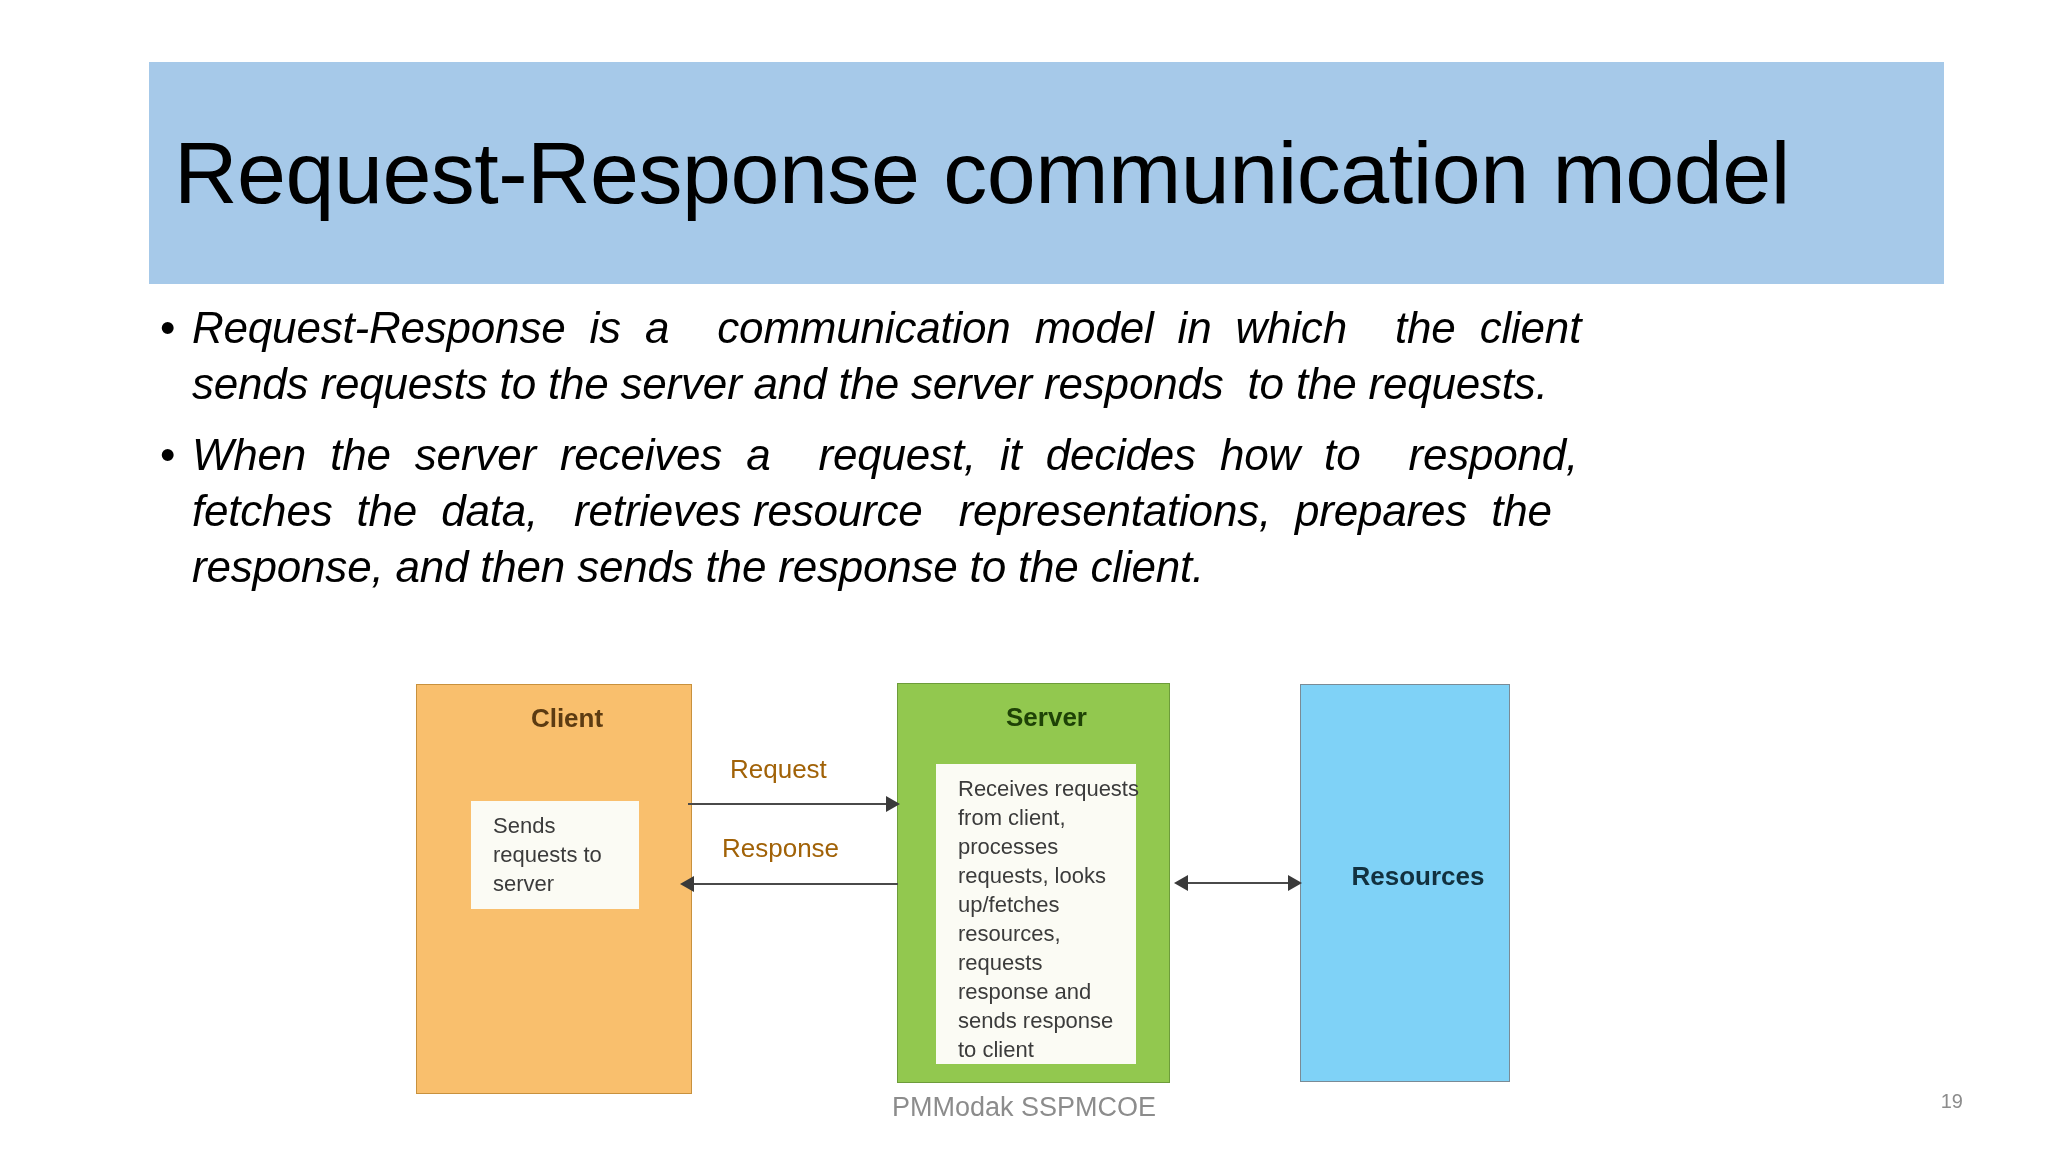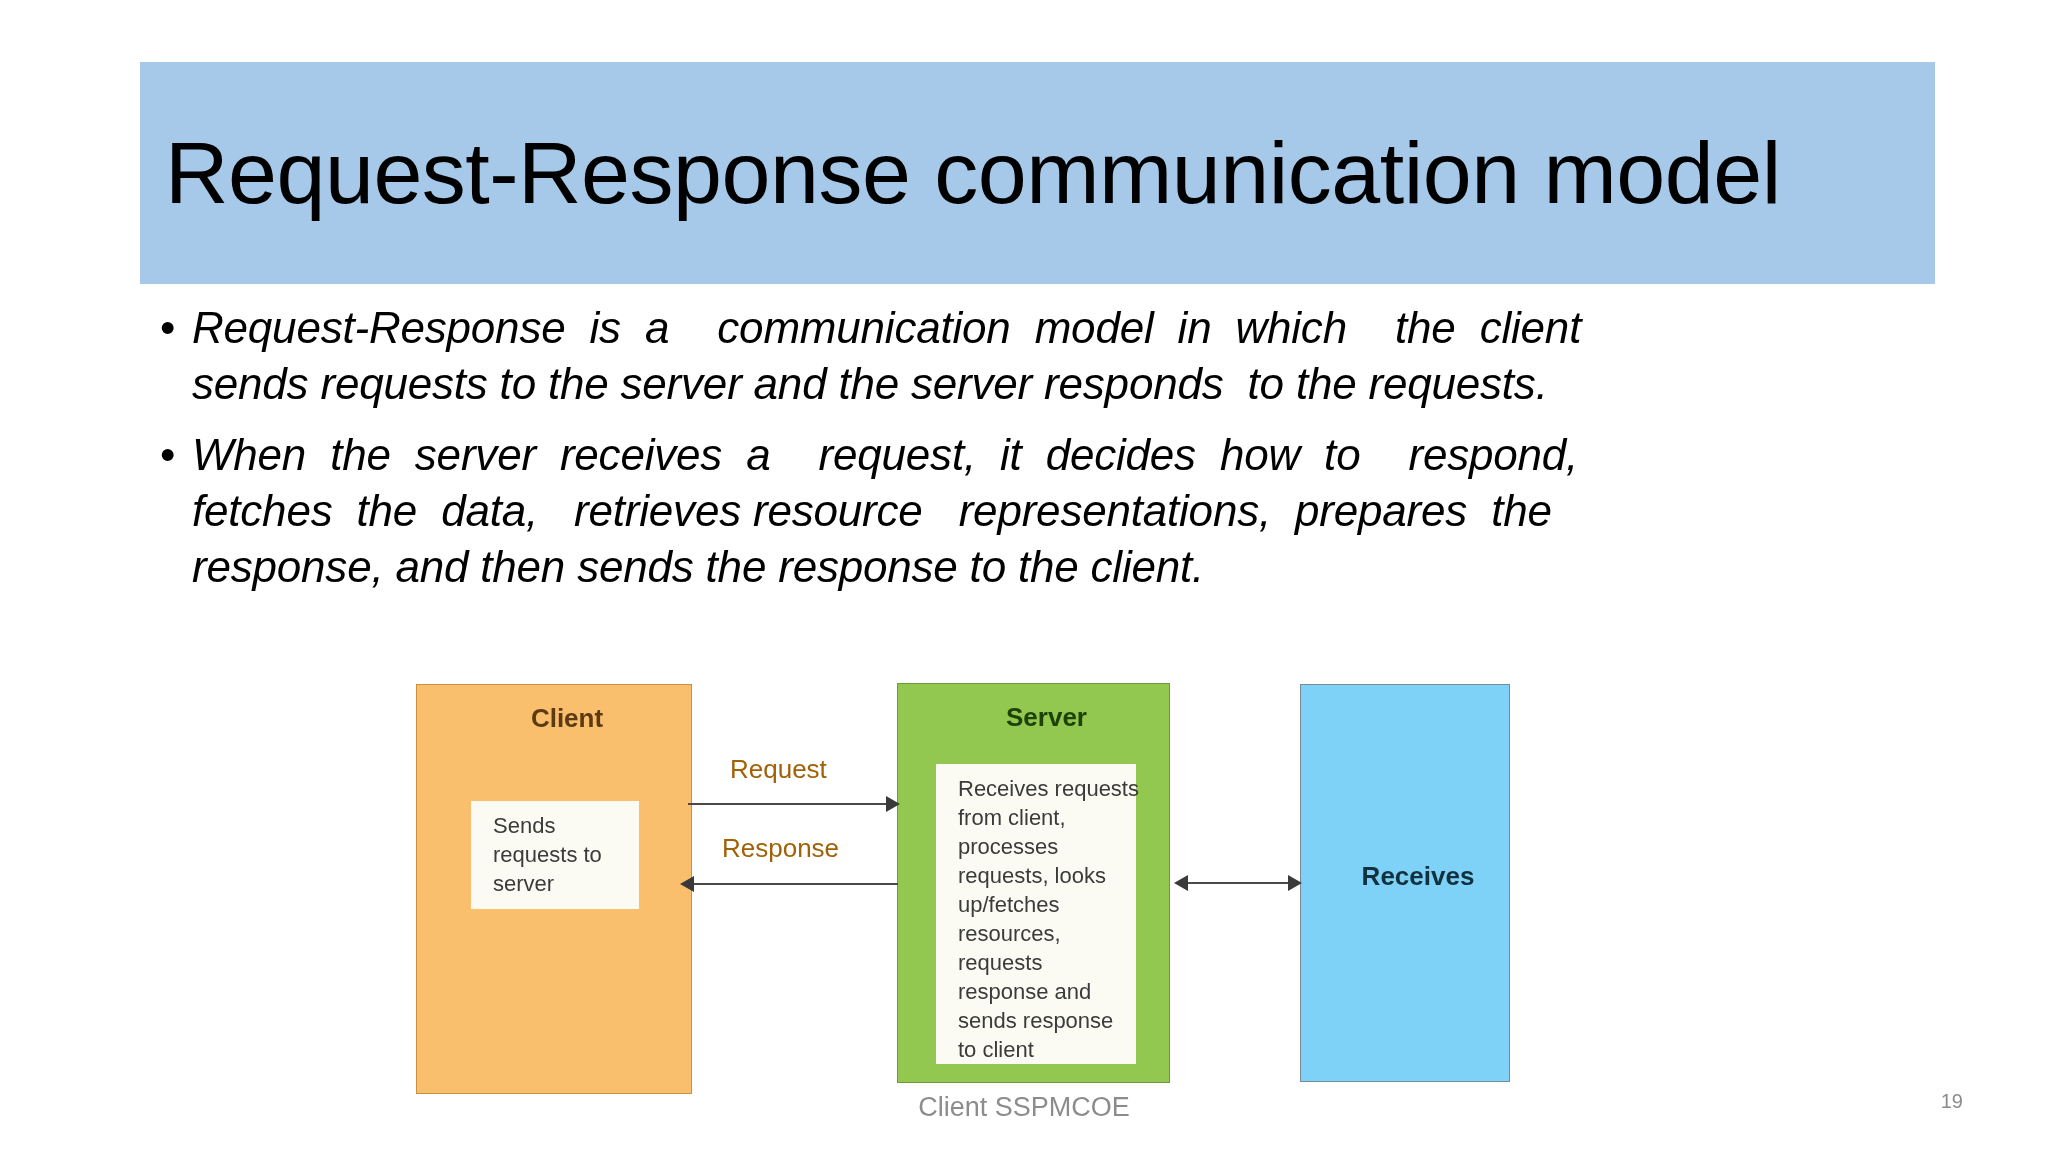--- a/index.html
+++ b/index.html
@@ -21,21 +21,21 @@
     position: absolute;
     left: 0; top: 0;
     width: 2048px;
     height: 1152px;
     background: #ffffff;
   }
 
   
   .title-banner {
     position: absolute;
-    left: 140px;
+    left: 149px;
     top: 62px;
     width: 1795px;
     height: 222px;
     background: #a6c9e9;
     display: flex;
     align-items: center;
   }
   .title-text {
     font-size: 88px;
     font-weight: 400;
@@ -275,33 +275,33 @@
         <div class="note-line">up/fetches</div>
         <div class="note-line">resources,</div>
         <div class="note-line">requests</div>
         <div class="note-line">response and</div>
         <div class="note-line">sends response</div>
         <div class="note-line">to client</div>
       </div>
     </div>
 
     <div class="box resources-box">
-      <div class="box-title">Receives</div>
+      <div class="box-title">Resources</div>
     </div>
 
     <div class="arrow-label req-label">Request</div>
     <div class="arrow-line req-line"></div>
     <div class="arrow-head head-right req-head"></div>
 
     <div class="arrow-label res-label">Response</div>
     <div class="arrow-line res-line"></div>
     <div class="arrow-head head-left res-head"></div>
 
     <div class="arrow-line rsc-line"></div>
     <div class="arrow-head head-right rsc-head-r"></div>
     <div class="arrow-head head-left rsc-head-l"></div>
 
   </div>
 
-  <div class="footer-text">Client SSPMCOE</div>
+  <div class="footer-text">PMModak SSPMCOE</div>
   <div class="slide-number">19</div>
 
 </div>
 
 </body></html>

